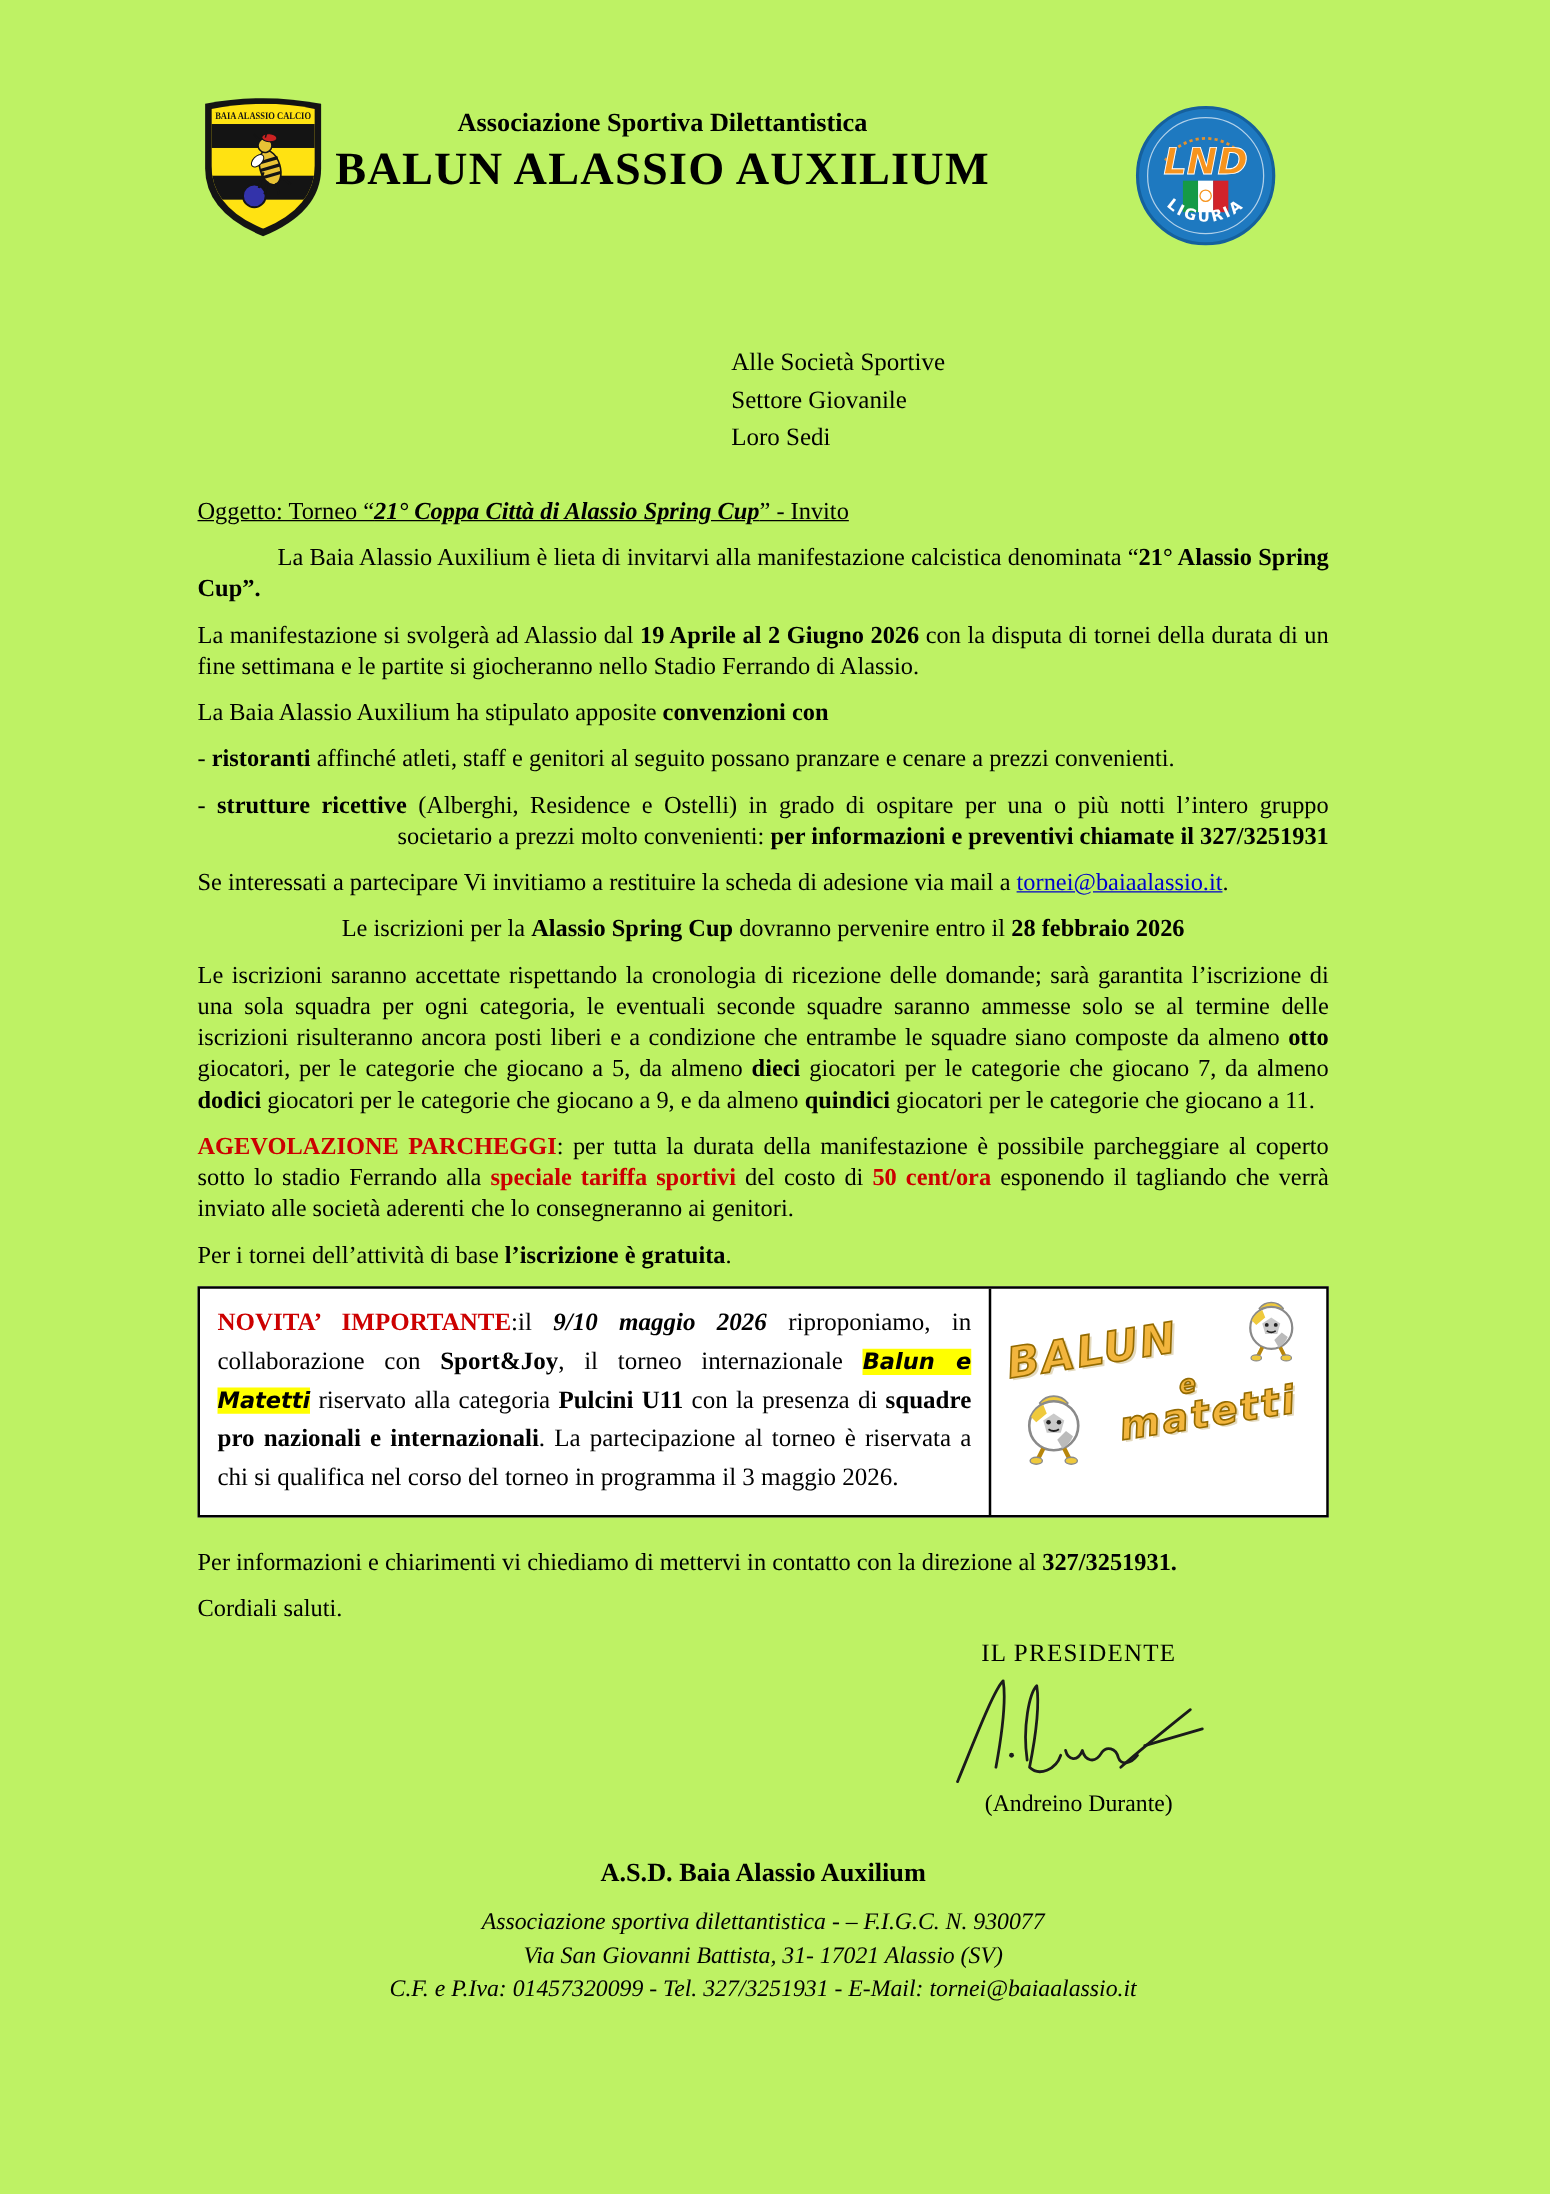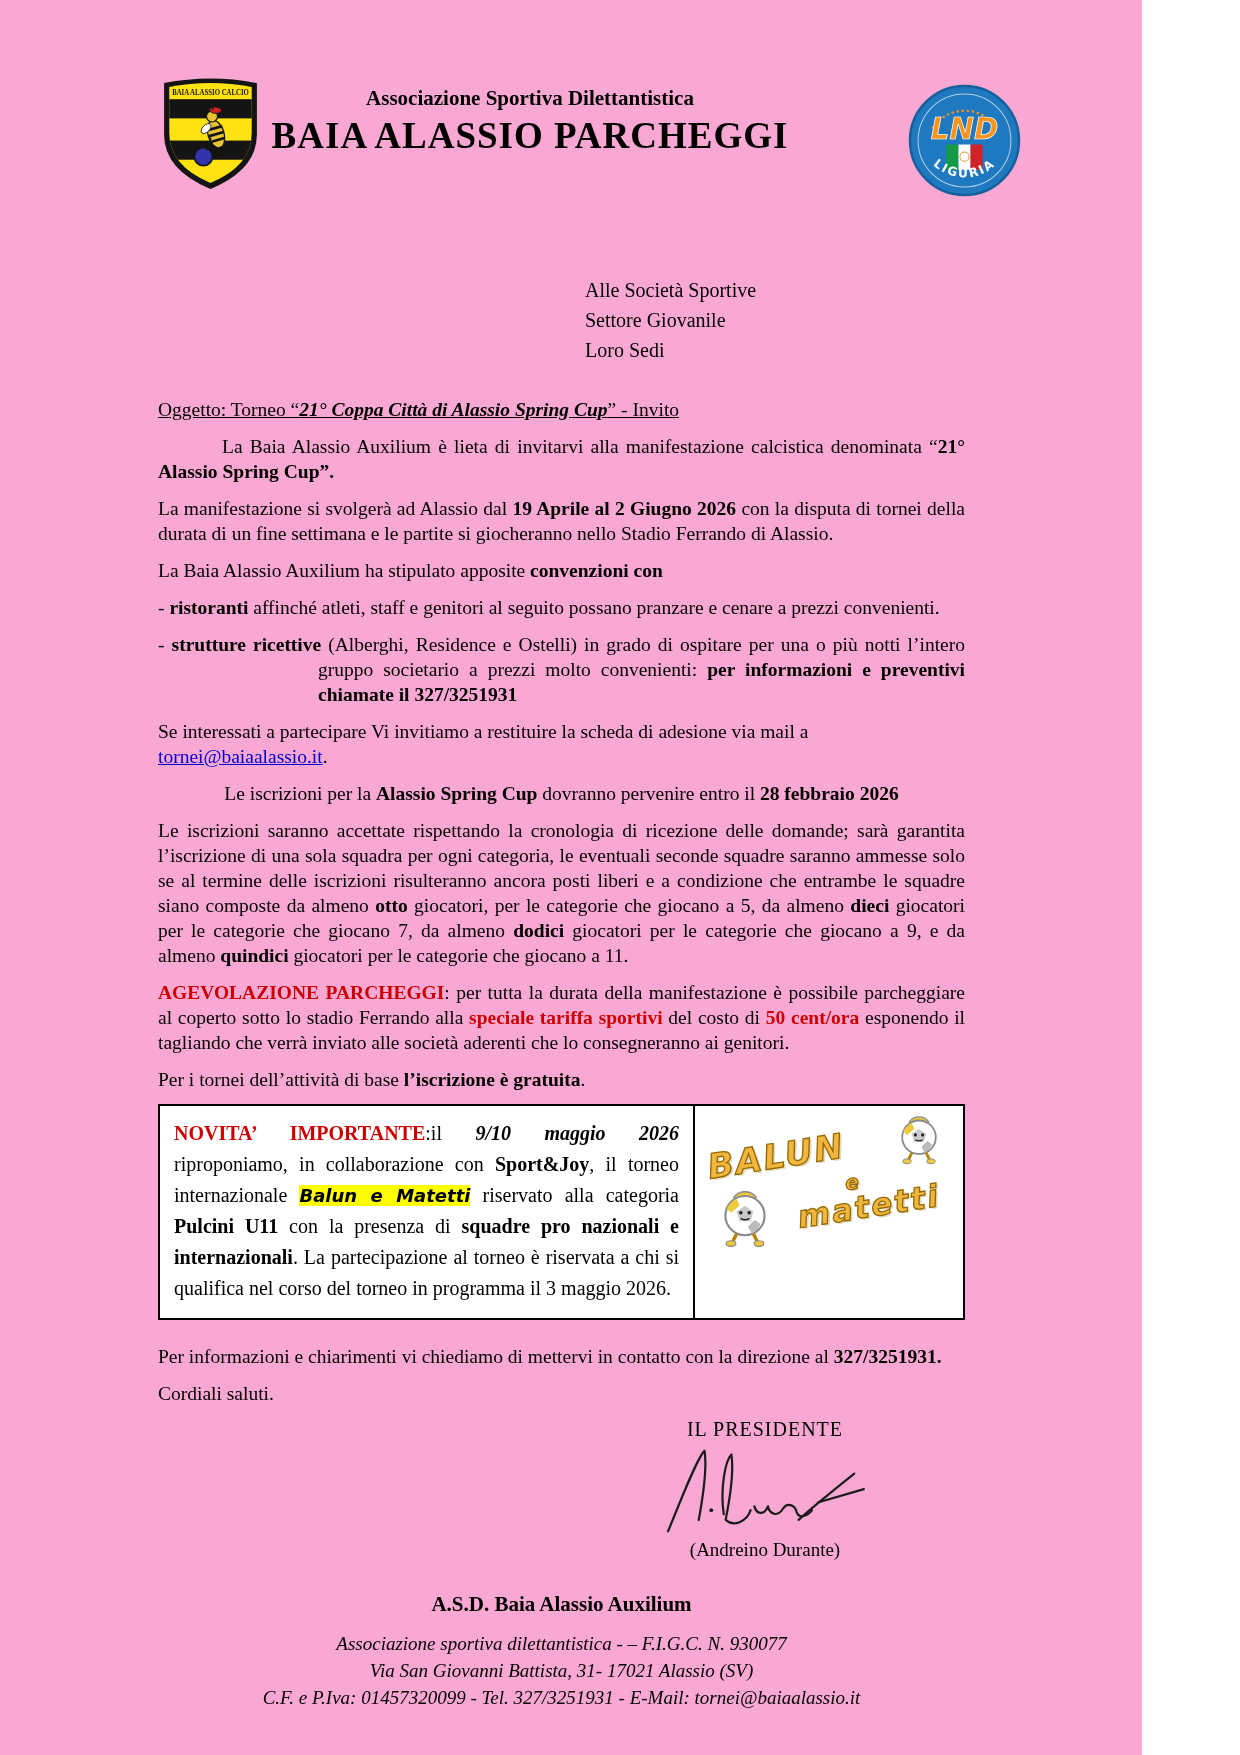--- a/index.html
+++ b/index.html
@@ -1,16 +1,16 @@
 <!DOCTYPE html>
 <html><head>
 <meta charset="utf-8">
 <style>
   html,body{margin:0;padding:0;background:#fff;}
-  .page{position:relative;width:1142px;height:1755px;background:#f9a8d4;overflow:hidden;
+  .page{position:relative;width:1240px;height:1755px;background:#bef264;overflow:hidden;
         font-family:"Liberation Serif", serif;color:#000;}
   .content{margin:0 177px 0 158px;}
 
   
   .header{position:relative;height:205px;}
   .crest{position:absolute;left:160px;top:74px;width:101px;height:117px;}
   .titles{position:absolute;left:235px;top:86px;width:590px;text-align:center;}
   .title-small{font-size:21px;font-weight:bold;}
   .title-big{font-size:37px;font-weight:bold;margin-top:3px;letter-spacing:1px;white-space:nowrap;}
   .lnd{position:absolute;left:908px;top:84px;width:113px;height:113px;}
@@ -87,21 +87,21 @@
             <ellipse cx="61" cy="37" rx="6" ry="3.2" fill="#CC2222" stroke="#141414" stroke-width="0.8" transform="rotate(20 61 37)"></ellipse>
             <path d="M53,37 l-3,-6 M58,36 l3,-5" stroke="#141414" stroke-width="1.2"></path>
             <path d="M50,70 l-5,9 M56,73 l0,9 M61,69 l6,8 M49,62 l-7,11" stroke="#141414" stroke-width="1.8" fill="none"></path>
           </g>
         </g>
       </g>
     </svg>
 
     <div class="titles">
       <div class="title-small">Associazione Sportiva Dilettantistica</div>
-      <div class="title-big">BAIA ALASSIO PARCHEGGI</div>
+      <div class="title-big">BALUN ALASSIO AUXILIUM</div>
     </div>
 
     <svg class="lnd" viewBox="0 0 112 112">
       <circle cx="56" cy="56" r="54" fill="#1E79C0"></circle>
       <circle cx="56" cy="56" r="54" fill="none" stroke="#15609D" stroke-width="2.5"></circle>
       <circle cx="56" cy="56" r="46" fill="none" stroke="#FFFFFF" stroke-width="1" opacity="0.65"></circle>
       <path d="M24,44 A38,38 0 0 1 88,44" fill="none" stroke="#F7941D" stroke-width="2.2" stroke-dasharray="2.5,2.5" opacity="0.9"></path>
       <text x="56" y="55" text-anchor="middle" font-family="DejaVu Sans, sans-serif" font-weight="bold" font-style="italic" font-size="29" fill="#F7941D" stroke="#FFFFFF" stroke-width="0.7">LND</text>
       <g>
         <rect x="38" y="60" width="12" height="25" fill="#159A46"></rect>

